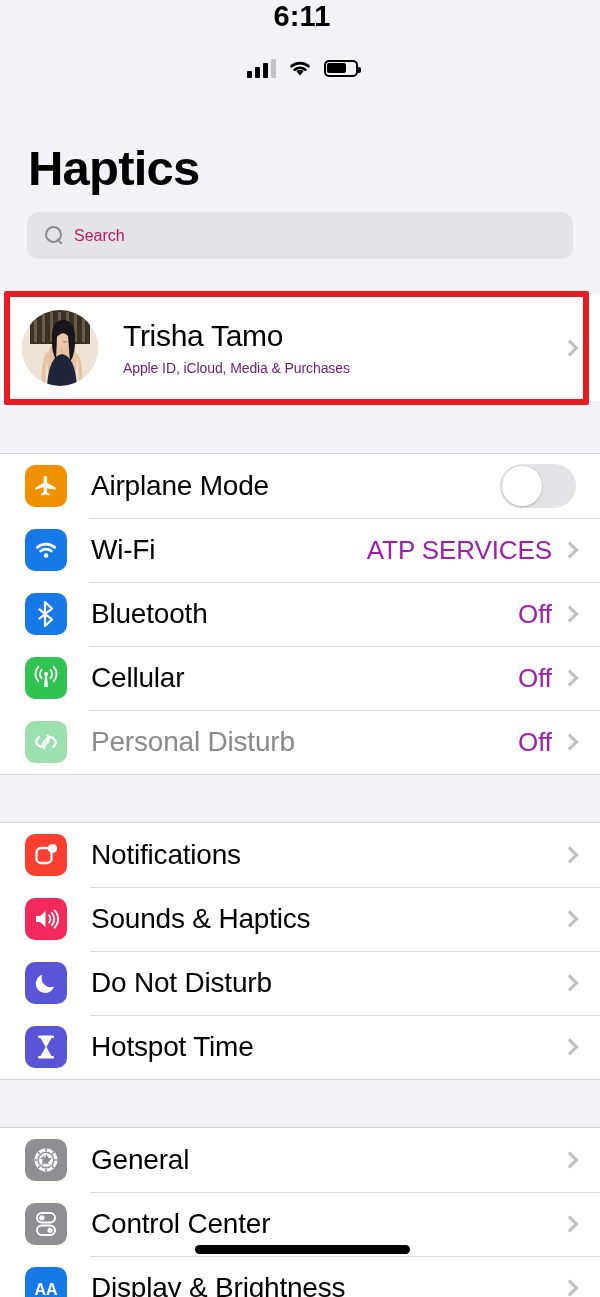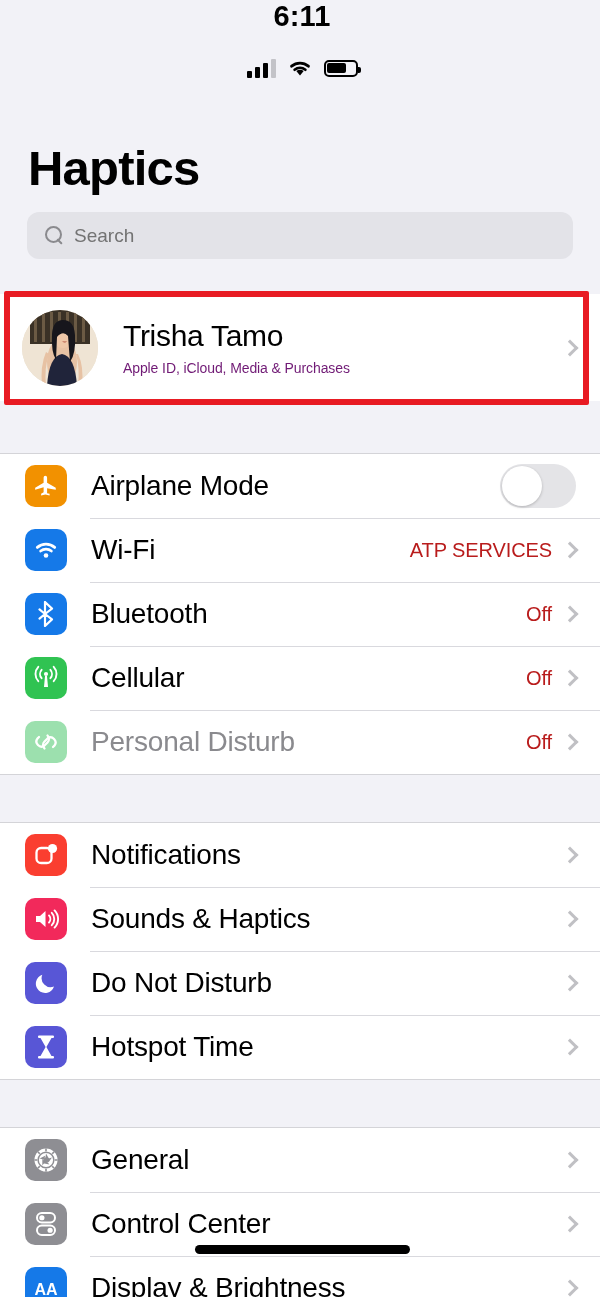--- a/index.html
+++ b/index.html
@@ -66,21 +66,21 @@
   .search-ico { width: 21px; height: 21px; flex: 0 0 21px; position: relative; }
   .search-ico::before {
     content: ""; position: absolute; left: 1px; top: 1px;
     width: 13px; height: 13px; border: 2.2px solid #8a8a8e; border-radius: 50%;
   }
   .search-ico::after {
     content: ""; position: absolute; left: 13px; top: 13px;
     width: 7px; height: 2.2px; background: #8a8a8e;
     transform: rotate(45deg); transform-origin: left center; border-radius: 2px;
   }
-  .search-ph { margin-left: 9px; font-size: 19px; color: #737373; }
+  .search-ph { margin-left: 9px; font-size: 16px; color: #be185d; }
 
   
   .group {
     position: absolute; left: 0; width: 600px;
     background: #fff;
     border-top: 1px solid #d4d4d8;
     border-bottom: 1px solid #d4d4d8;
   }
   .row {
     position: relative; height: 64px;
@@ -98,21 +98,21 @@
     color: #fff; position: relative;
   }
   .label {
     margin-left: 24px; font-size: 28px; color: #000;
     letter-spacing: -0.2px; white-space: nowrap;
   }
   .label.dim { color: #8a8a8e; }
   .right {
     margin-left: auto; display: flex; align-items: center; gap: 12px;
   }
-  .value { font-size: 20px; color: #b91c1c; letter-spacing: -0.1px; }
+  .value { font-size: 26px; color: #a21caf; letter-spacing: -0.1px; }
   .chev {
     width: 12px; height: 12px; flex: 0 0 12px;
     border-right: 3px solid #c0c0c4; border-top: 3px solid #c0c0c4;
     transform: rotate(45deg);
   }
   .toggle {
     width: 76px; height: 44px; border-radius: 22px; background: #e4e4e7;
     position: relative; flex: 0 0 76px;
   }
   .toggle b {

